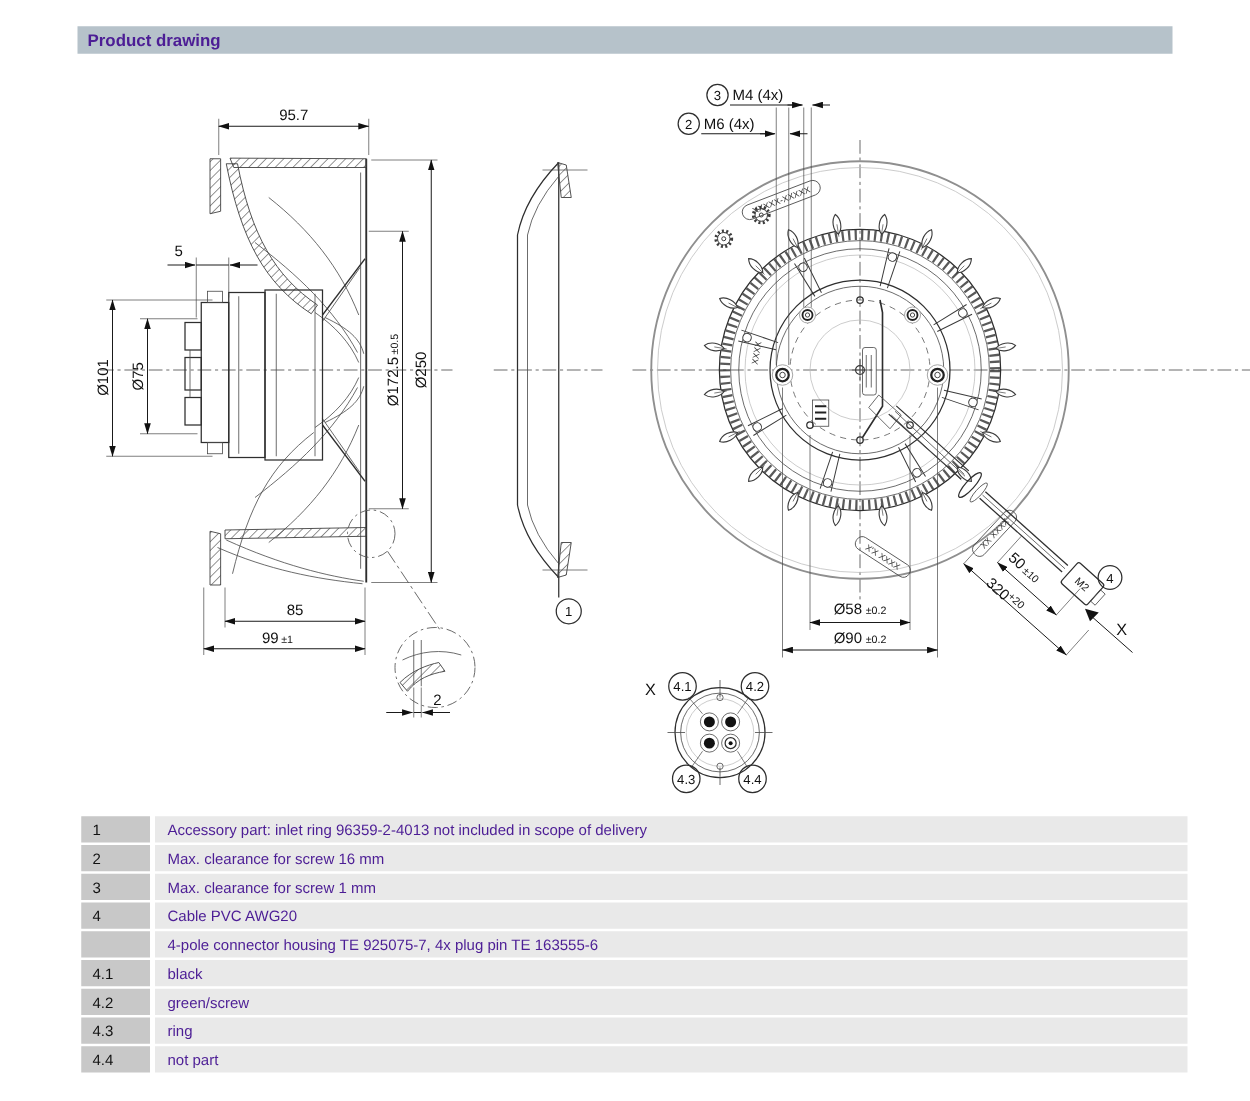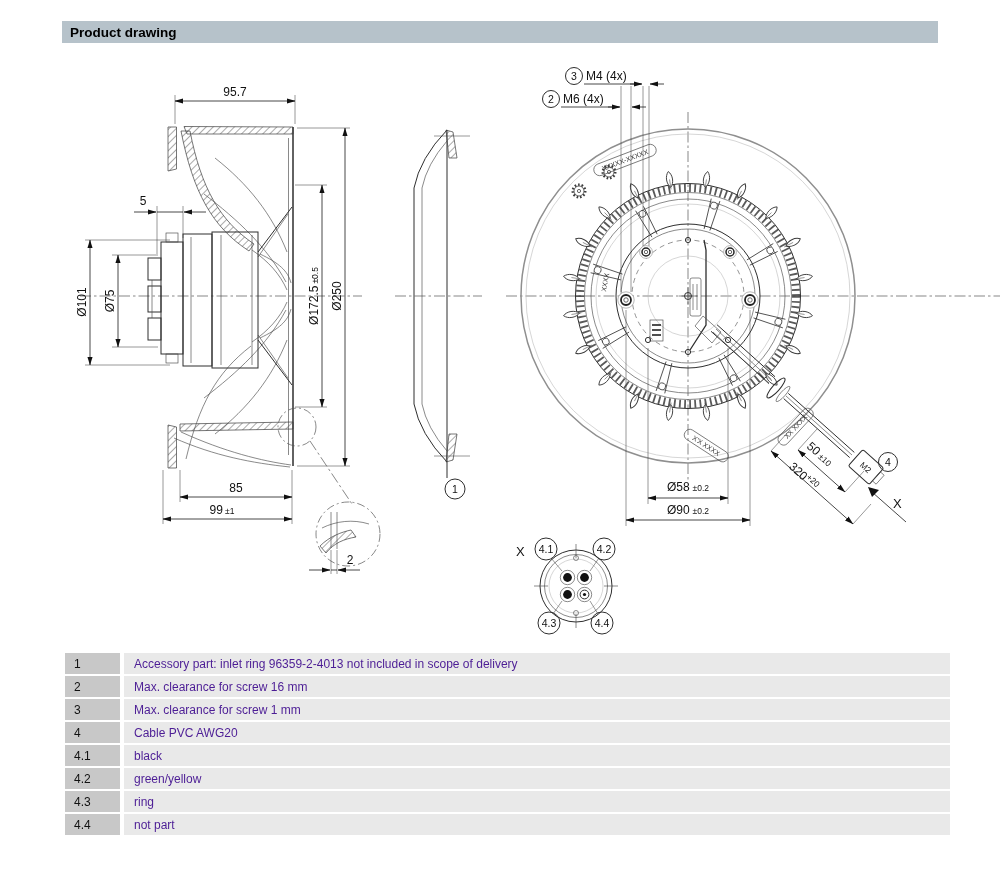--- a/index.html
+++ b/index.html
@@ -1,20 +1,20 @@
 <!DOCTYPE html>
 <html><head>
 <meta charset="utf-8">
 <style>
   html,body{margin:0;padding:0;background:#fff;}
   #page{position:relative;width:1000px;height:881px;background:#fff;overflow:hidden;
         font-family:"Liberation Sans",sans-serif;}
   .hdr{position:absolute;left:62px;top:21px;width:876px;height:22px;background:#b6c2ca;
        display:flex;align-items:center;}
-  .hdr span{font-size:13.5px;font-weight:bold;color:#000000;padding-left:8px;}
+  .hdr span{font-size:13.5px;font-weight:bold;color:#4c1d95;padding-left:8px;}
   svg{position:absolute;left:0;top:0;}
   .s1{stroke:#2e2e2e;stroke-width:1;fill:none;}
   .s13{stroke:#2e2e2e;stroke-width:1.5;fill:none;}
   .s05{stroke:#4a4a4a;stroke-width:.65;fill:none;}
   .sg{stroke:#8f8f8f;stroke-width:1.5;fill:none;}
   .sg2{stroke:#bbb;stroke-width:.6;fill:none;}
   .cl{stroke:#555;stroke-width:.7;fill:none;stroke-dasharray:11 3 2.5 3;}
   .dim{stroke:#1a1a1a;stroke-width:.8;fill:none;}
   .ext{stroke:#444;stroke-width:.55;fill:none;}
   .hb{fill:url(#hatch);stroke:#3c3c3c;stroke-width:.7;}
@@ -392,26 +392,30 @@
       </div>
     <div class="trow">
         <div class="tid">3</div>
         <div class="ttx">Max. clearance for screw 1 mm</div>
       </div>
     <div class="trow">
         <div class="tid">4</div>
         <div class="ttx">Cable PVC AWG20</div>
       </div>
     <div class="trow">
+        <div class="tid"></div>
+        <div class="ttx">4-pole connector housing TE 925075-7, 4x plug pin TE 163555-6</div>
+      </div>
+    <div class="trow">
         <div class="tid">4.1</div>
         <div class="ttx">black</div>
       </div>
     <div class="trow">
         <div class="tid">4.2</div>
-        <div class="ttx">green/yellow</div>
+        <div class="ttx">green/screw</div>
       </div>
     <div class="trow">
         <div class="tid">4.3</div>
         <div class="ttx">ring</div>
       </div>
     <div class="trow">
         <div class="tid">4.4</div>
         <div class="ttx">not part</div>
       </div>
   </div>

